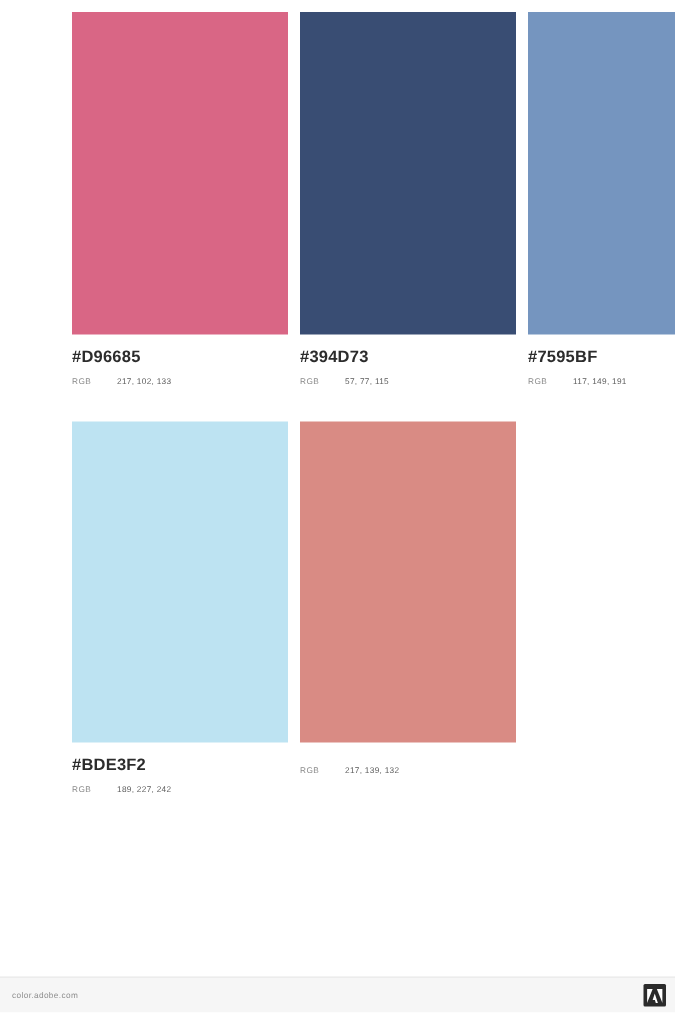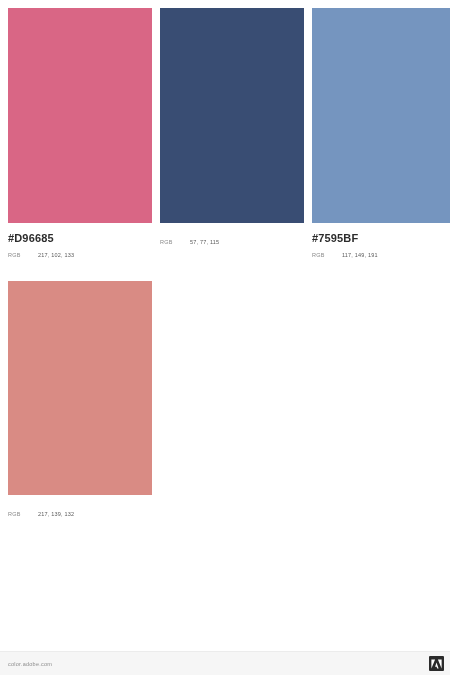--- a/index.html
+++ b/index.html
@@ -26,20 +26,21 @@
   
   .palette {
     padding: 8px 8px 0 8px;
     box-sizing: border-box;
   }
 
   .swatch-row {
     display: flex;
     gap: 8px;
     align-items: flex-start;
+    margin-left: 40px;
   }
 
   .swatch-cell {
     width: 144px;
     flex: 0 0 144px;
     box-sizing: border-box;
   }
 
   .swatch-chip {
     width: 100%;
@@ -142,20 +143,21 @@
           <div class="swatch-rgb-line">
             <span class="rgb-label">RGB</span>
             <span class="rgb-values">217, 102, 133</span>
           </div>
         </div>
       </div>
 
       <div class="swatch-cell">
         <div class="swatch-chip" style="background:#394D73"></div>
         <div class="swatch-meta">
+          <div class="swatch-hex">#394D73</div>
           <div class="swatch-rgb-line">
             <span class="rgb-label">RGB</span>
             <span class="rgb-values">57, 77, 115</span>
           </div>
         </div>
       </div>
 
       <div class="swatch-cell">
         <div class="swatch-chip" style="background:#7595BF"></div>
         <div class="swatch-meta">
@@ -166,20 +168,30 @@
           </div>
         </div>
       </div>
 
     </div>
 
     <div class="row-gap"></div>
 
     <div class="swatch-row row-2">
 
+      <div class="swatch-cell">
+        <div class="swatch-chip" style="background:#BDE3F2"></div>
+        <div class="swatch-meta">
+          <div class="swatch-hex">#BDE3F2</div>
+          <div class="swatch-rgb-line">
+            <span class="rgb-label">RGB</span>
+            <span class="rgb-values">189, 227, 242</span>
+          </div>
+        </div>
+      </div>
 
       <div class="swatch-cell">
         <div class="swatch-chip" style="background:#D98B84"></div>
         <div class="swatch-meta">
           <div class="swatch-rgb-line">
             <span class="rgb-label">RGB</span>
             <span class="rgb-values">217, 139, 132</span>
           </div>
         </div>
       </div>

